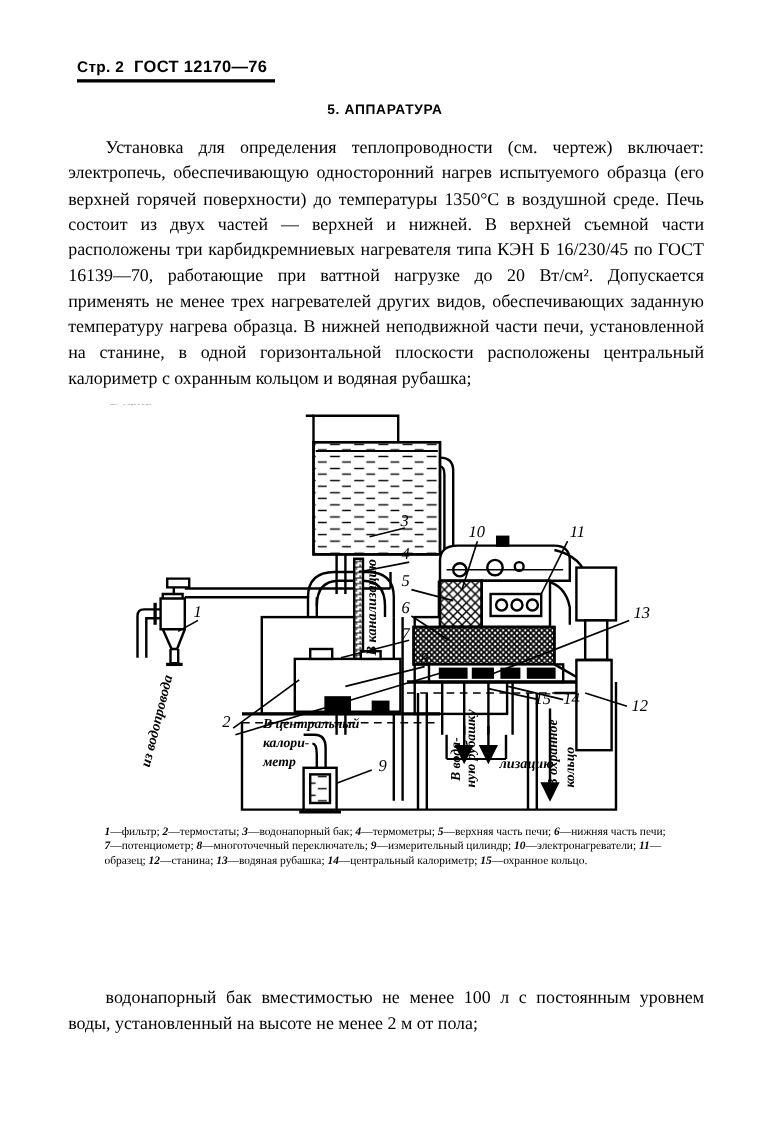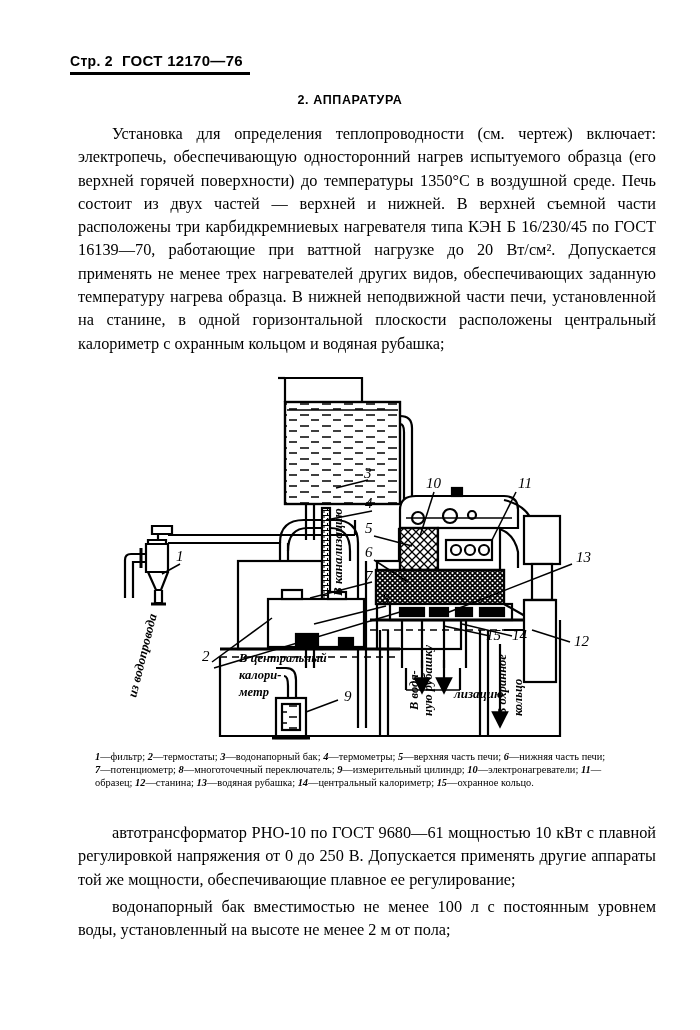--- a/index.html
+++ b/index.html
@@ -76,21 +76,21 @@
   .para-bottom-1 {
     left: 62px;
     top: 821px;
     width: 578px;
   }
   .para-bottom-2 {
     left: 62px;
     top: 895px;
     width: 578px;
   }
-  .indent { text-indent: 34px; margin-left: 16px; }
+  .indent { text-indent: 34px; }
 
   
   .figure {
     position: absolute;
     left: 100px;
     top: 368px;
     width: 505px;
     height: 375px;
   }
   .figure svg { display: block; }
@@ -111,21 +111,21 @@
 
 <div class="page">
 
   <div class="header">
     <div class="header-line">
       <span class="hdr-page">Стр. 2</span><span class="hdr-gost">ГОСТ 12170—76</span>
     </div>
     <div class="header-rule"></div>
   </div>
 
-  <div class="section-title">2. АППАРАТУРА</div>
+  <div class="section-title">5. АППАРАТУРА</div>
 
   <div class="body-text para-top indent">Установка для определения  теплопроводности  (см. чертеж) включает: электропечь, обеспечивающую односторонний нагрев испытуемого образца (его верхней горячей поверхности) до температуры 1350°C в воздушной среде. Печь состоит из двух частей — верхней и нижней. В верхней съемной части расположены три карбидкремниевых нагревателя типа КЭН Б 16/230/45 по ГОСТ 16139—70, работающие при ваттной нагрузке до 20 Вт/см². Допускается применять не менее трех нагревателей других видов, обеспечивающих заданную температуру нагрева образца. В нижней неподвижной части печи, установленной на станине, в одной горизонтальной плоскости расположены центральный  калориметр с охранным кольцом и водяная рубашка;</div>
 
   <div class="figure">
     <svg width="505" height="375" viewBox="0 0 505 375" xmlns="http://www.w3.org/2000/svg">
       <defs>
         <pattern id="crosshatch" width="8" height="8" patternUnits="userSpaceOnUse">
           <rect width="8" height="8" fill="#fff"></rect>
           <path d="M0,0 L8,8 M8,0 L0,8" stroke="#000" stroke-width="1.3"></path>
         </pattern>
@@ -342,16 +342,15 @@
         <text x="412" y="272">14</text>
         <text x="386" y="272">15</text>
       </g>
     </svg>
   </div>
 
   <div class="caption">
     <span id="caption-text"><i>1</i>—фильтр; <i>2</i>—термостаты; <i>3</i>—водонапорный бак; <i>4</i>—термометры; <i>5</i>—верхняя часть печи; <i>6</i>—нижняя часть печи; <i>7</i>—потенциометр; <i>8</i>—многоточечный переключатель; <i>9</i>—измерительный цилиндр; <i>10</i>—электронагреватели; <i>11</i>—образец; <i>12</i>—станина; <i>13</i>—водяная рубашка; <i>14</i>—центральный калориметр; <i>15</i>—охранное кольцо.</span>
   </div>
 
-  <div class="body-text para-bottom-1 indent">автотрансформатор РНО-10 по  ГОСТ 9680—61  мощностью 10 кВт с плавной регулировкой напряжения от 0 до 250 В. Допускается применять другие аппараты той же мощности, обеспечивающие плавное ее регулирование;</div>
   <div class="body-text para-bottom-2 indent">водонапорный бак вместимостью не менее 100 л с постоянным уровнем воды, установленный на высоте не менее 2 м от пола;</div>
 
 </div>
 
 </body></html>

